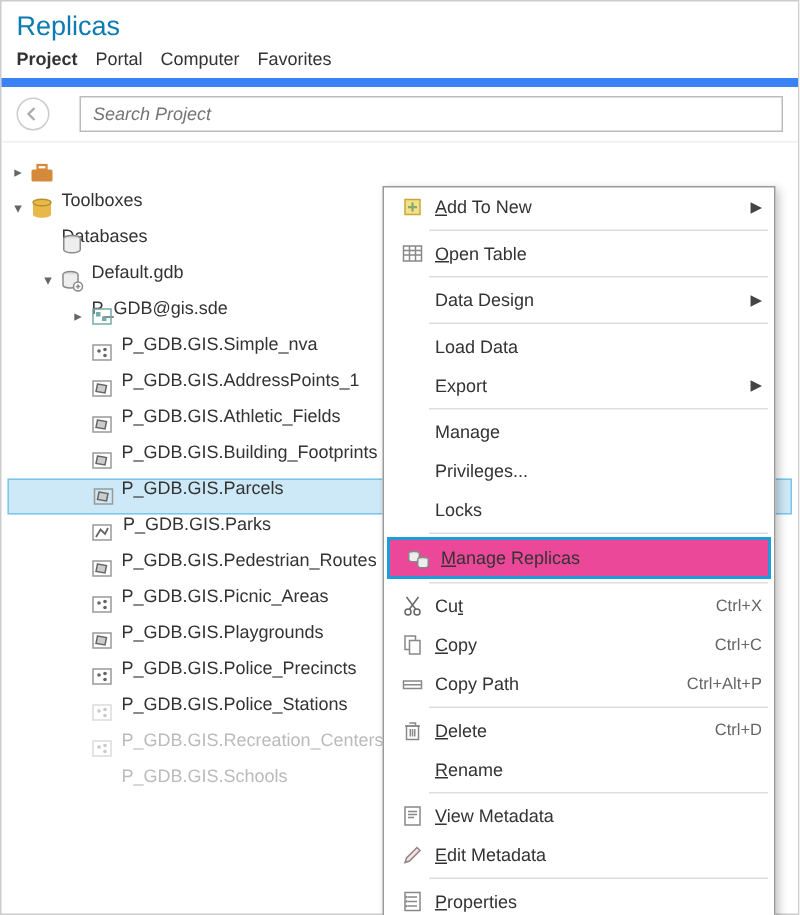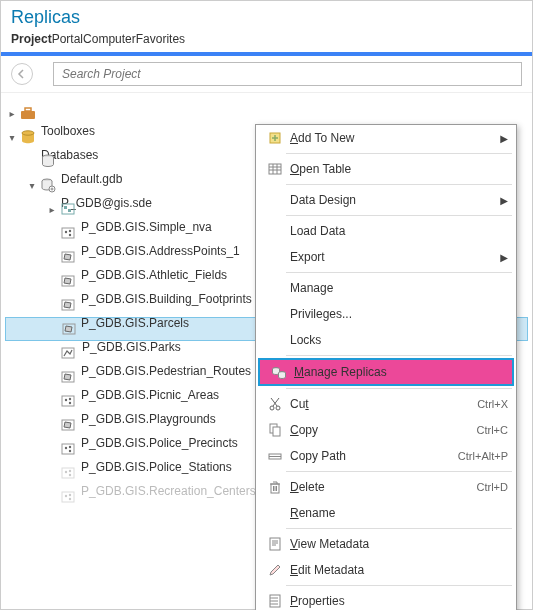--- a/index.html
+++ b/index.html
@@ -1,19 +1,19 @@
 <!DOCTYPE html>
 <html><head>
   <meta charset="utf-8">
   <style>
     * { box-sizing: border-box; margin: 0; padding: 0; }
     body { font-family: "Segoe UI", Tahoma, sans-serif; font-size: 12px; color: #333; background: #fff; width: 533px; height: 610px; overflow: hidden; }
     .panel { border: 1px solid #ccc; width: 533px; height: 610px; position: relative; }
     .title { color: #0b7bb1; font-size: 18px; font-weight: 400; padding: 6px 10px 2px; }
-    .tabs { display: flex; padding: 2px 10px 6px; border-bottom: 4px solid #3b82f6; }
+    .tabs { display: flex; gap: 12px; padding: 2px 10px 6px; border-bottom: 6px solid #3b82f6; }
     .tab { color: #333; cursor: pointer; }
     .tab.active { font-weight: 600; }
     .search-row { display: flex; align-items: center; gap: 20px; padding: 6px 10px; border-bottom: 1px solid #eee; }
     .back-btn { width: 22px; height: 22px; border: 1px solid #ccc; border-radius: 50%; display: flex; align-items: center; justify-content: center; color: #888; font-size: 12px; }
     .search { flex: 1; border: 1px solid #bbb; padding: 4px 8px; font-style: italic; color: #888; font-size: 12px; }
     .tree { padding: 8px 4px 0; }
     .node { display: flex; align-items: center; height: 24px; padding-right: 8px; }
     .indent { display: inline-block; }
     .caret { width: 14px; text-align: center; color: #666; font-size: 10px; user-select: none; }
     .node-icon { width: 18px; height: 18px; display: inline-flex; align-items: center; justify-content: center; margin-right: 4px; }
@@ -247,20 +247,21 @@
         <span class="indent" style="width:40px"></span>
         <span class="caret">&nbsp;</span>
         <span class="node-icon">
           <svg width="16" height="16" viewBox="0 0 16 16">
             <rect x="2" y="3" width="12" height="10" fill="none" stroke="#999"></rect>
             <circle cx="6" cy="7" r="1.2" fill="#666"></circle>
             <circle cx="10" cy="10" r="1.2" fill="#666"></circle>
             <circle cx="10" cy="6" r="1.2" fill="#666"></circle>
           </svg>
         </span>
+        <span class="node-label">P_GDB.GIS.Schools</span>
       </div>
     </div>
 
   <div class="context-menu" id="cmenu">
       <div class="cm-item">
         <span class="cm-icon">
           <svg width="16" height="16" viewBox="0 0 16 16">
             <rect x="3" y="3" width="10" height="10" fill="#f3e08a" stroke="#c9a83a"></rect>
             <path d="M8 5v6M5 8h6" stroke="#8a6" stroke-width="1.5"></path>
           </svg>

